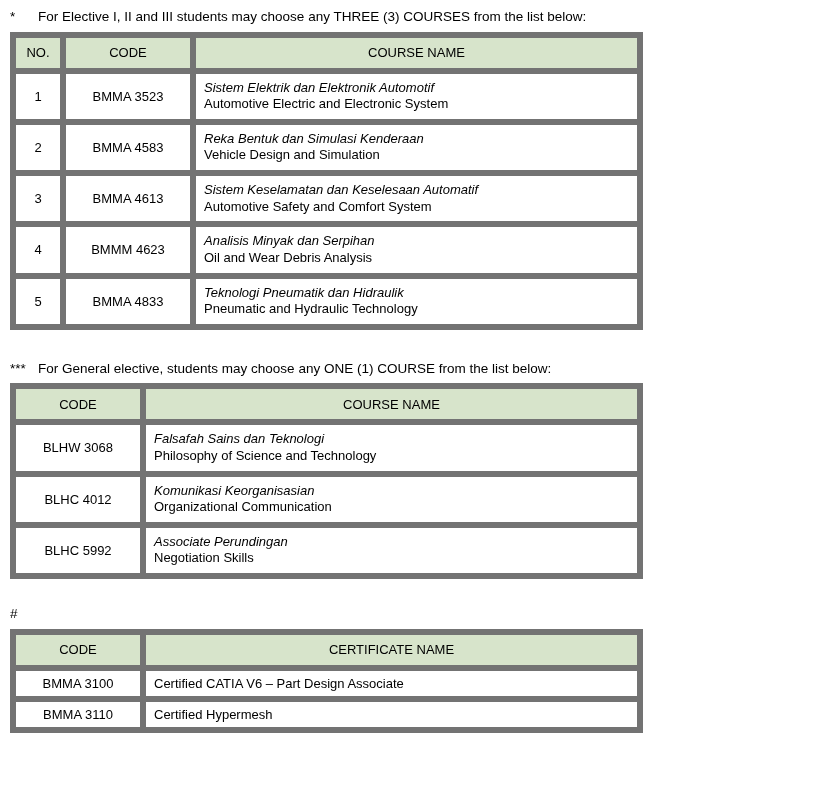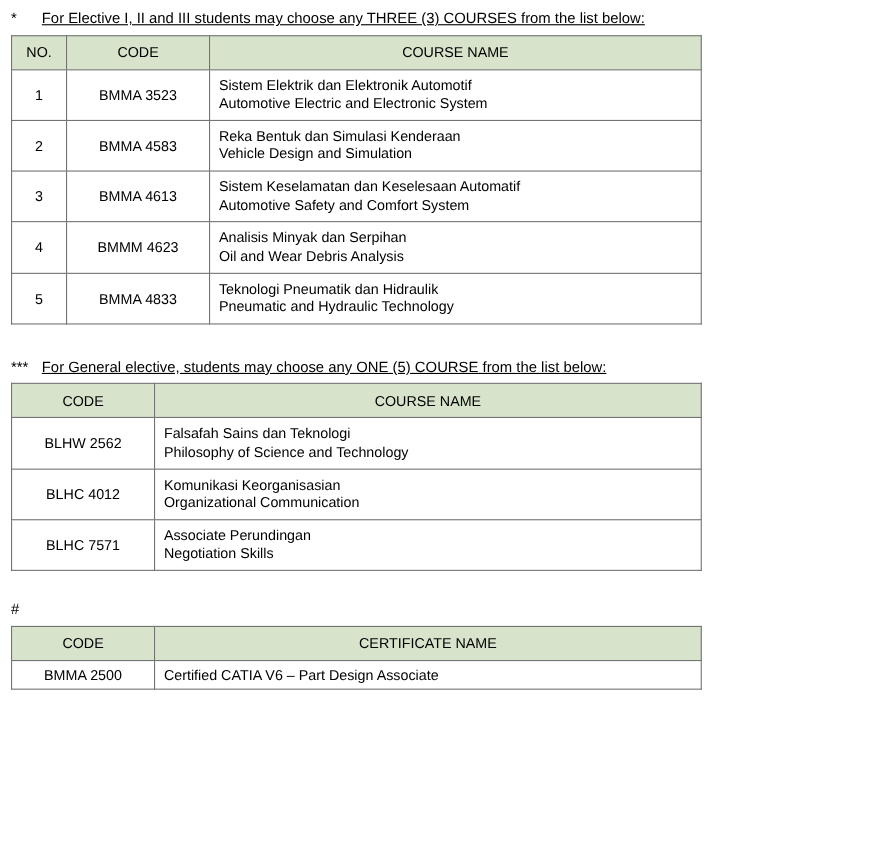--- a/index.html
+++ b/index.html
@@ -34,39 +34,38 @@
     flex: 0 0 28px;
     font-size: 13.5px;
   }
   .note .marker.wide {
     width: 20px;
     flex: 0 0 20px;
   }
   .note .note-text {
     flex: 1 1 auto;
     font-size: 13.5px;
-    text-decoration: underline;
   }
   .note .note-text .indent-line {
     display: block;
     padding-left: 20px;
   }
 
   
   table {
     border-collapse: collapse;
     table-layout: fixed;
     margin: 0;
   }
   table.t1 { width: 627px; }
   table.t2 { width: 627px; }
   table.t3 { width: 627px; }
 
   th, td {
-    border: 1px solid #737373;
+    border: 6px solid #737373;
     padding: 0;
     vertical-align: middle;
     font-weight: normal;
   }
   thead th {
     background: #d7e4cb;
     text-align: center;
     font-size: 13px;
     height: 26px;
     padding: 2px 4px;
@@ -74,20 +73,21 @@
   .cell-center {
     text-align: center;
     font-size: 13px;
     padding: 4px 4px;
   }
   .cell-name {
     padding: 6px 8px 6px 8px;
     line-height: 1.28;
   }
   .cell-name .ms {
+    font-style: italic;
     display: block;
     font-size: 13px;
   }
   .cell-name .en {
     display: block;
     font-size: 13px;
   }
   .cell-single {
     padding: 5px 8px;
     font-size: 13px;
@@ -171,51 +171,51 @@
           <span class="en">Pneumatic and Hydraulic Technology</span>
         </td>
       </tr>
     </tbody>
   </table>
 
   <div class="spacer-lg"></div>
 
   <div class="note">
     <span class="marker">***</span>
-    <span class="note-text">For General elective, students may choose any ONE (5) COURSE from the list below:</span>
+    <span class="note-text">For General elective, students may choose any ONE (1) COURSE from the list below:</span>
   </div>
 
   <table class="t2">
     <colgroup>
         <col class="c-code">
         <col class="c-name">
       </colgroup>
     <thead>
       <tr>
         <th>CODE</th>
         <th>COURSE NAME</th>
       </tr>
     </thead>
     <tbody>
       <tr>
-        <td class="cell-center">BLHW 2562</td>
+        <td class="cell-center">BLHW 3068</td>
         <td class="cell-name">
           <span class="ms">Falsafah Sains dan Teknologi</span>
           <span class="en">Philosophy of Science and Technology</span>
         </td>
       </tr>
       <tr>
         <td class="cell-center">BLHC 4012</td>
         <td class="cell-name">
           <span class="ms">Komunikasi Keorganisasian</span>
           <span class="en">Organizational Communication</span>
         </td>
       </tr>
       <tr>
-        <td class="cell-center">BLHC 7571</td>
+        <td class="cell-center">BLHC 5992</td>
         <td class="cell-name">
           <span class="ms">Associate Perundingan</span>
           <span class="en">Negotiation Skills</span>
         </td>
       </tr>
     </tbody>
   </table>
 
   <div class="spacer-md"></div>
 
@@ -231,19 +231,23 @@
         <col class="c-name">
       </colgroup>
     <thead>
       <tr>
         <th>CODE</th>
         <th>CERTIFICATE NAME</th>
       </tr>
     </thead>
     <tbody>
       <tr>
-        <td class="cell-center">BMMA 2500</td>
+        <td class="cell-center">BMMA 3100</td>
         <td class="cell-single">Certified CATIA V6 – Part Design Associate</td>
+      </tr>
+      <tr>
+        <td class="cell-center">BMMA 3110</td>
+        <td class="cell-single">Certified Hypermesh</td>
       </tr>
     </tbody>
   </table>
 
 </div>
 
 </body></html>

